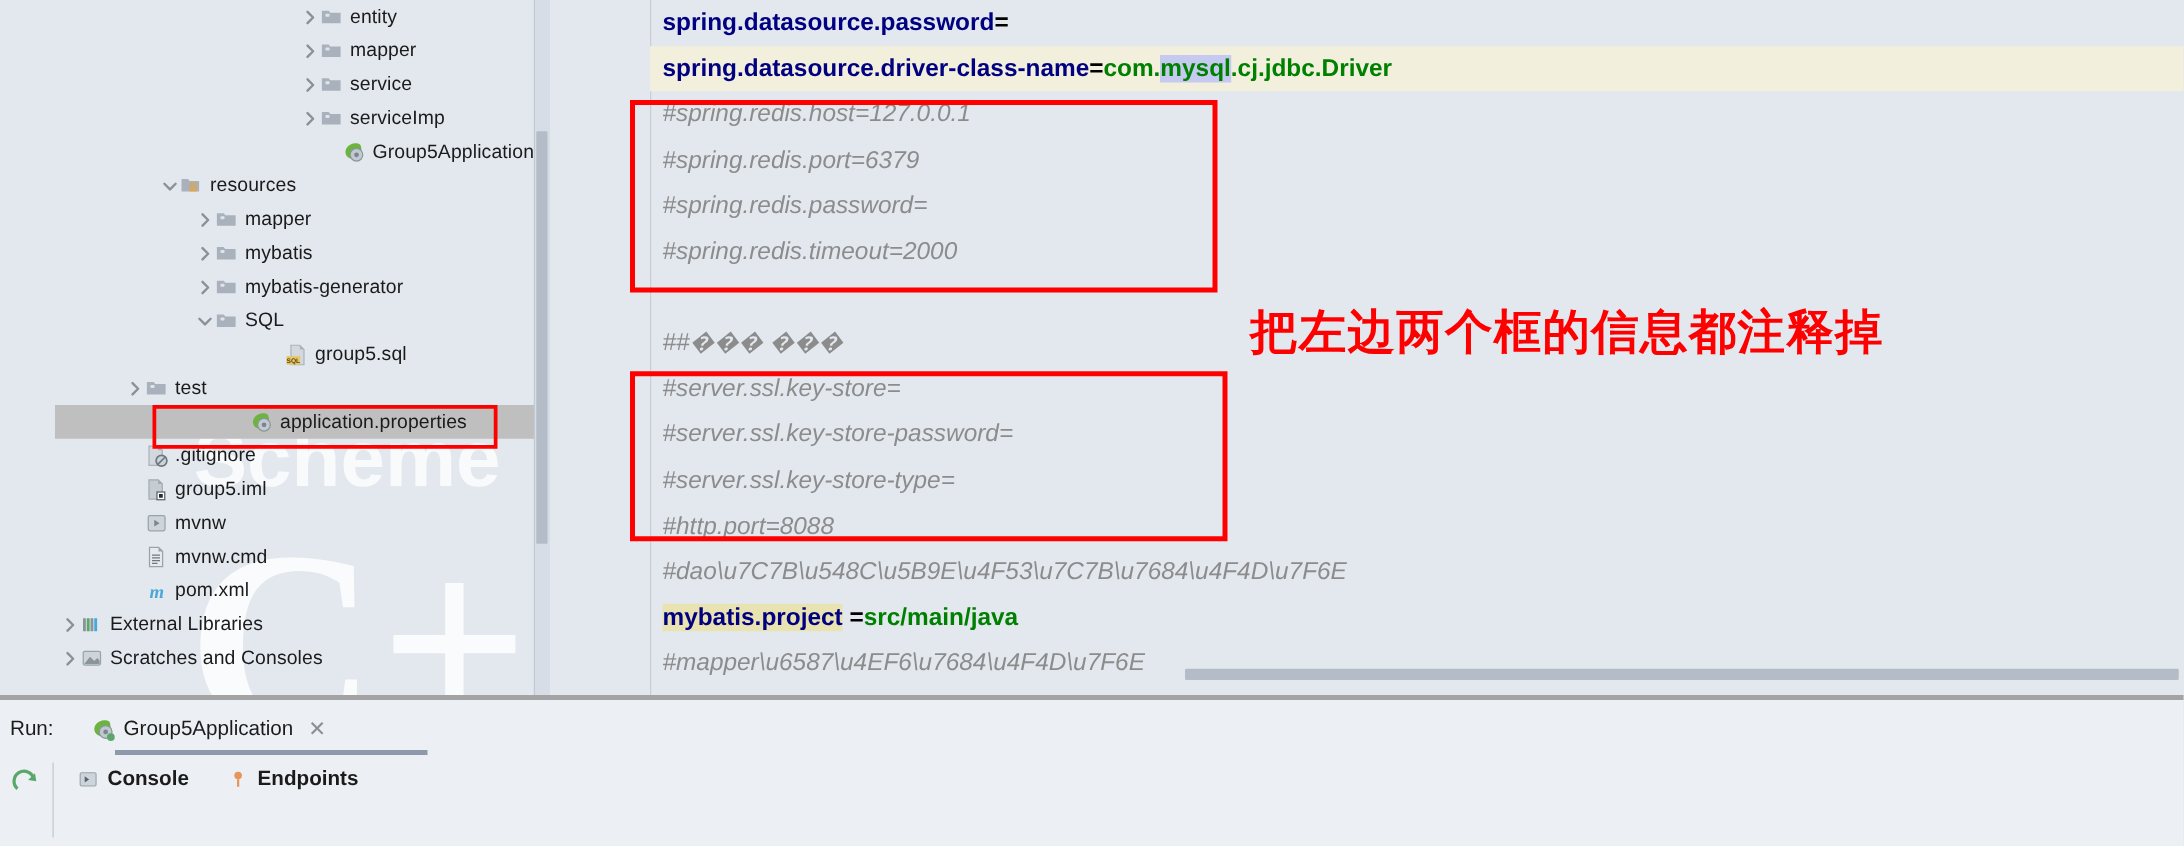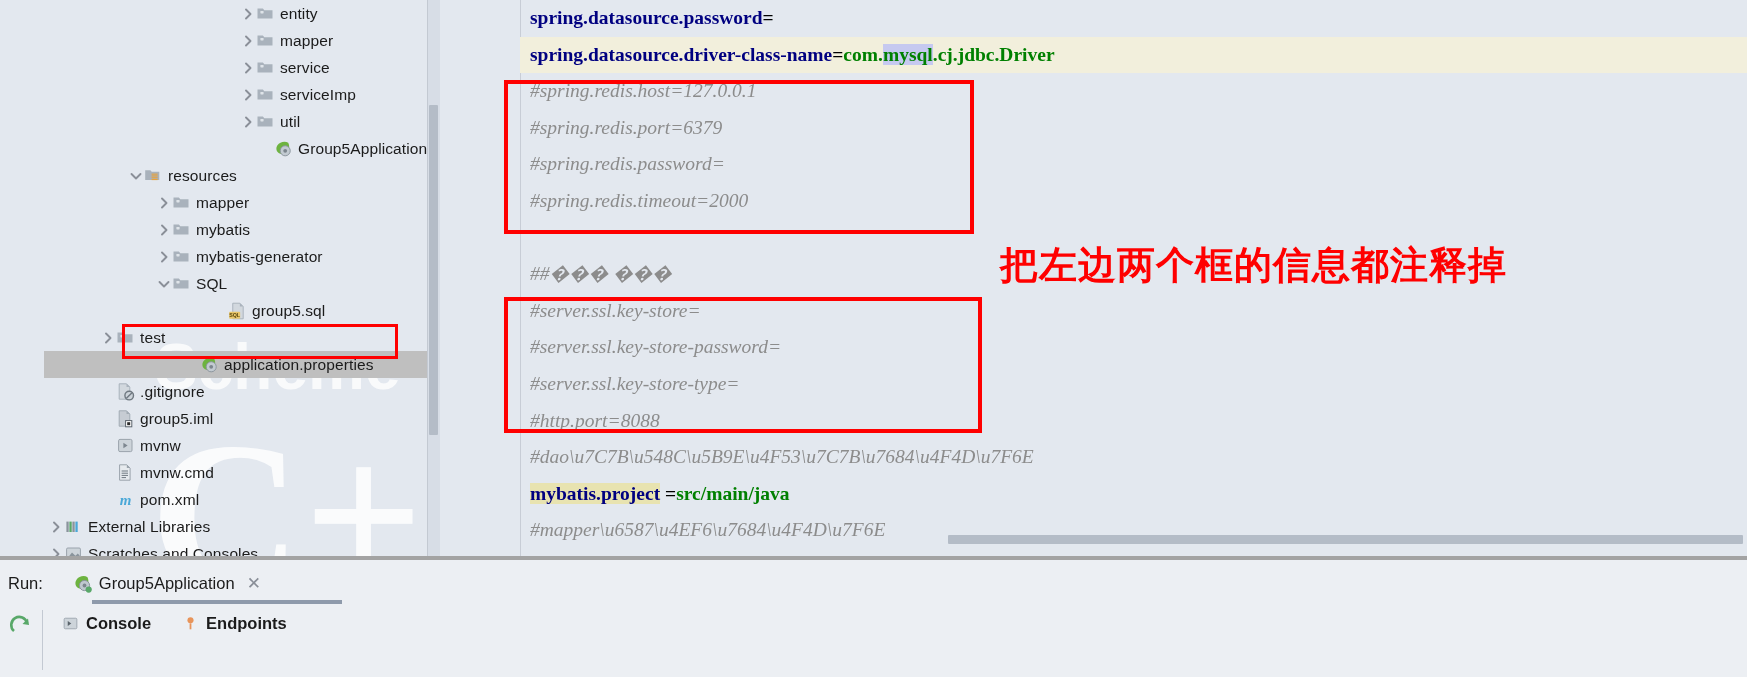--- a/index.html
+++ b/index.html
@@ -86,21 +86,21 @@
     background:#d9dee7;
   }
   .lnum{
     height:36.6px;line-height:36.6px;text-align:right;padding-right:14px;
     color:#8a8f98;font-family:"DejaVu Sans Mono","Liberation Mono",monospace;
     font-size:19px;box-sizing:border-box;
   }
   .lnum.cur{background:#f2efdc;}
   #code-area{
     position:absolute;left:92px;top:0;right:0;height:100%;
-    font-family:Liberation Serif, serif;
+    font-family:Liberation Sans, sans-serif;
     font-size:19.5px;
     overflow:hidden;
   }
   .cline{
     height:36.6px;line-height:36.6px;white-space:pre;padding-left:10px;
     position:relative;
   }
   .cline.cur{background:#f2efdc;}
   .tok-key{color:#000080;font-weight:bold;}
   .tok-eq{color:#000000;font-weight:bold;}
@@ -253,35 +253,20 @@
             <path d="M6 3.5 L10.5 8 L6 12.5" fill="none" stroke="#8a8f98" stroke-width="1.9" stroke-linecap="round" stroke-linejoin="round"></path>
           </svg>
         </span>
         <span class="ic">
           <svg width="19" height="19" viewBox="0 0 19 19">
             <path d="M1.5 4.5h5.4l1.4 1.7h8.2v8.3H1.5z" fill="#a9b2bc"></path>
             <rect x="4.4" y="7" width="3.2" height="2.4" rx=".6" fill="#dfe4e9"></rect>
           </svg>
         </span>
         <span class="tree-label">serviceImp</span>
-      </div>
-      <div class="tree-row">
-        <span style="display: inline-block; flex: 0 0 auto; width: 196px; height: 1px;"></span>
-        <span class="arrow">
-          <svg width="16" height="16" viewBox="0 0 16 16">
-            <path d="M6 3.5 L10.5 8 L6 12.5" fill="none" stroke="#8a8f98" stroke-width="1.9" stroke-linecap="round" stroke-linejoin="round"></path>
-          </svg>
-        </span>
-        <span class="ic">
-          <svg width="19" height="19" viewBox="0 0 19 19">
-            <path d="M1.5 4.5h5.4l1.4 1.7h8.2v8.3H1.5z" fill="#a9b2bc"></path>
-            <rect x="4.4" y="7" width="3.2" height="2.4" rx=".6" fill="#dfe4e9"></rect>
-          </svg>
-        </span>
-        <span class="tree-label">util</span>
       </div>
       <div class="tree-row">
         <span style="display: inline-block; flex: 0 0 auto; width: 214px; height: 1px;"></span>
         <span class="arrow"></span>
         <span class="ic">
           <svg width="20" height="20" viewBox="0 0 20 20">
             <path d="M15 3.4c-3.4-2.2-8.9-1.1-11.4 2.7-2.1 3.2-1 6.9 1.7 8.4 3.1 1.8 7.6.4 9.6-2.9 1.5-2.4 1.4-5.5.1-8.2z" fill="#6db33f"></path>
             <circle cx="11.8" cy="11.9" r="5.3" fill="#c2cad1" stroke="#8a949c" stroke-width="1"></circle>
             <circle cx="11.8" cy="11.9" r="2" fill="#7b858d"></circle>
           </svg>

